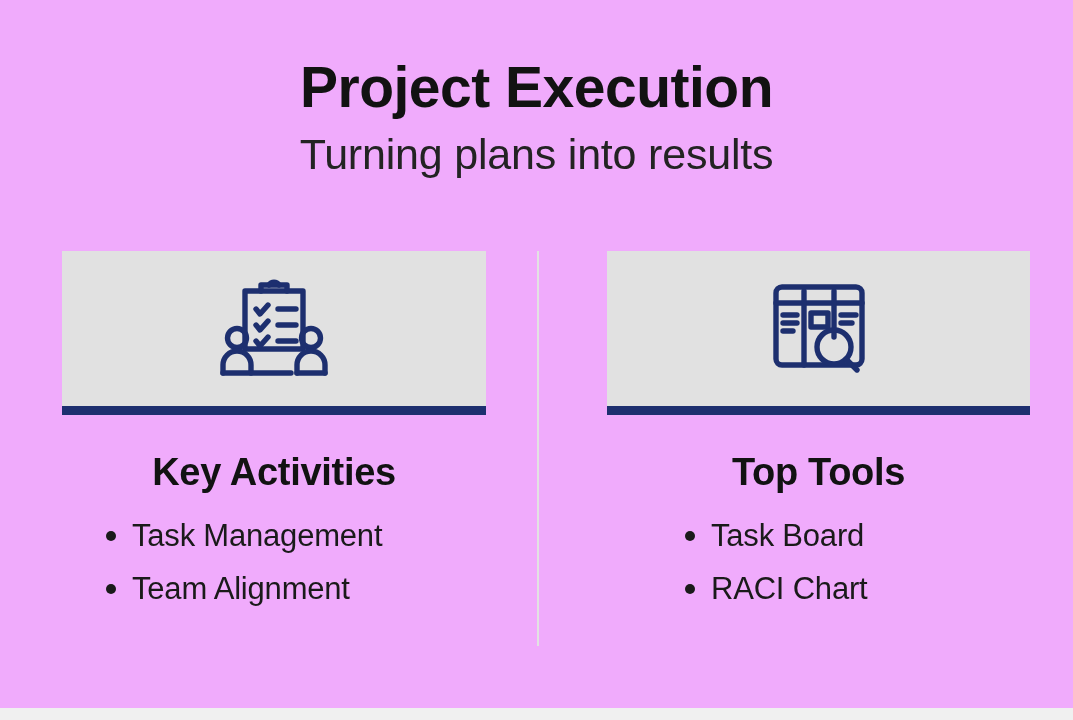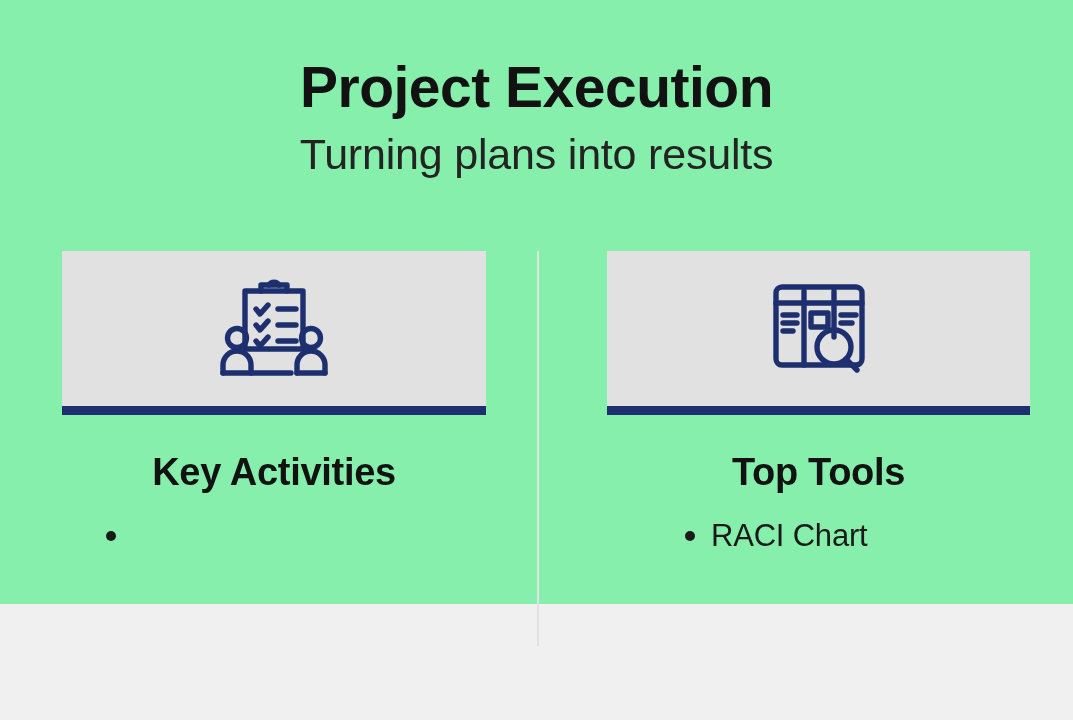--- a/index.html
+++ b/index.html
@@ -9,22 +9,22 @@
   body {
     width: 1073px;
     height: 720px;
     background: #f0f0f0;
     font-family: "Liberation Sans", sans-serif;
     overflow: hidden;
   }
   .slide {
     position: relative;
     width: 1073px;
-    height: 604px;
-    background: #86efac;
+    height: 708px;
+    background: #f0abfc;
   }
 
   
   .header {
     position: absolute;
     top: 58px;
     left: 0;
     width: 1073px;
     text-align: center;
   }
@@ -173,20 +173,25 @@
             <line x1="4" y1="96" x2="72" y2="96"></line>
             <line x1="78" y1="96" x2="106" y2="96"></line>
           </svg>
         </span>
       </div>
       <div class="accent-bar"></div>
       <h2 class="column-heading">Key Activities</h2>
       <ul class="bullet-list">
         <li>
           <span class="bullet-dot"></span>
+          <span>Task Management</span>
+        </li>
+        <li>
+          <span class="bullet-dot"></span>
+          <span>Team Alignment</span>
         </li>
       </ul>
     </div>
 
     <div class="column right">
       <div class="icon-card">
         <span class="icon-wrap">
           <svg viewBox="0 0 110 104" fill="none" stroke="#1d2f6f" stroke-width="5.4" stroke-linecap="round" stroke-linejoin="round">
 
             <rect x="12" y="10" width="86" height="78" rx="6"></rect>
@@ -208,19 +213,23 @@
             <circle cx="70" cy="70" r="17"></circle>
             <line x1="82" y1="82" x2="93" y2="93"></line>
           </svg>
         </span>
       </div>
       <div class="accent-bar"></div>
       <h2 class="column-heading">Top Tools</h2>
       <ul class="bullet-list">
         <li>
           <span class="bullet-dot"></span>
+          <span>Task Board</span>
+        </li>
+        <li>
+          <span class="bullet-dot"></span>
           <span>RACI Chart</span>
         </li>
       </ul>
     </div>
 
   </div>
 </div>
 
 </body></html>

